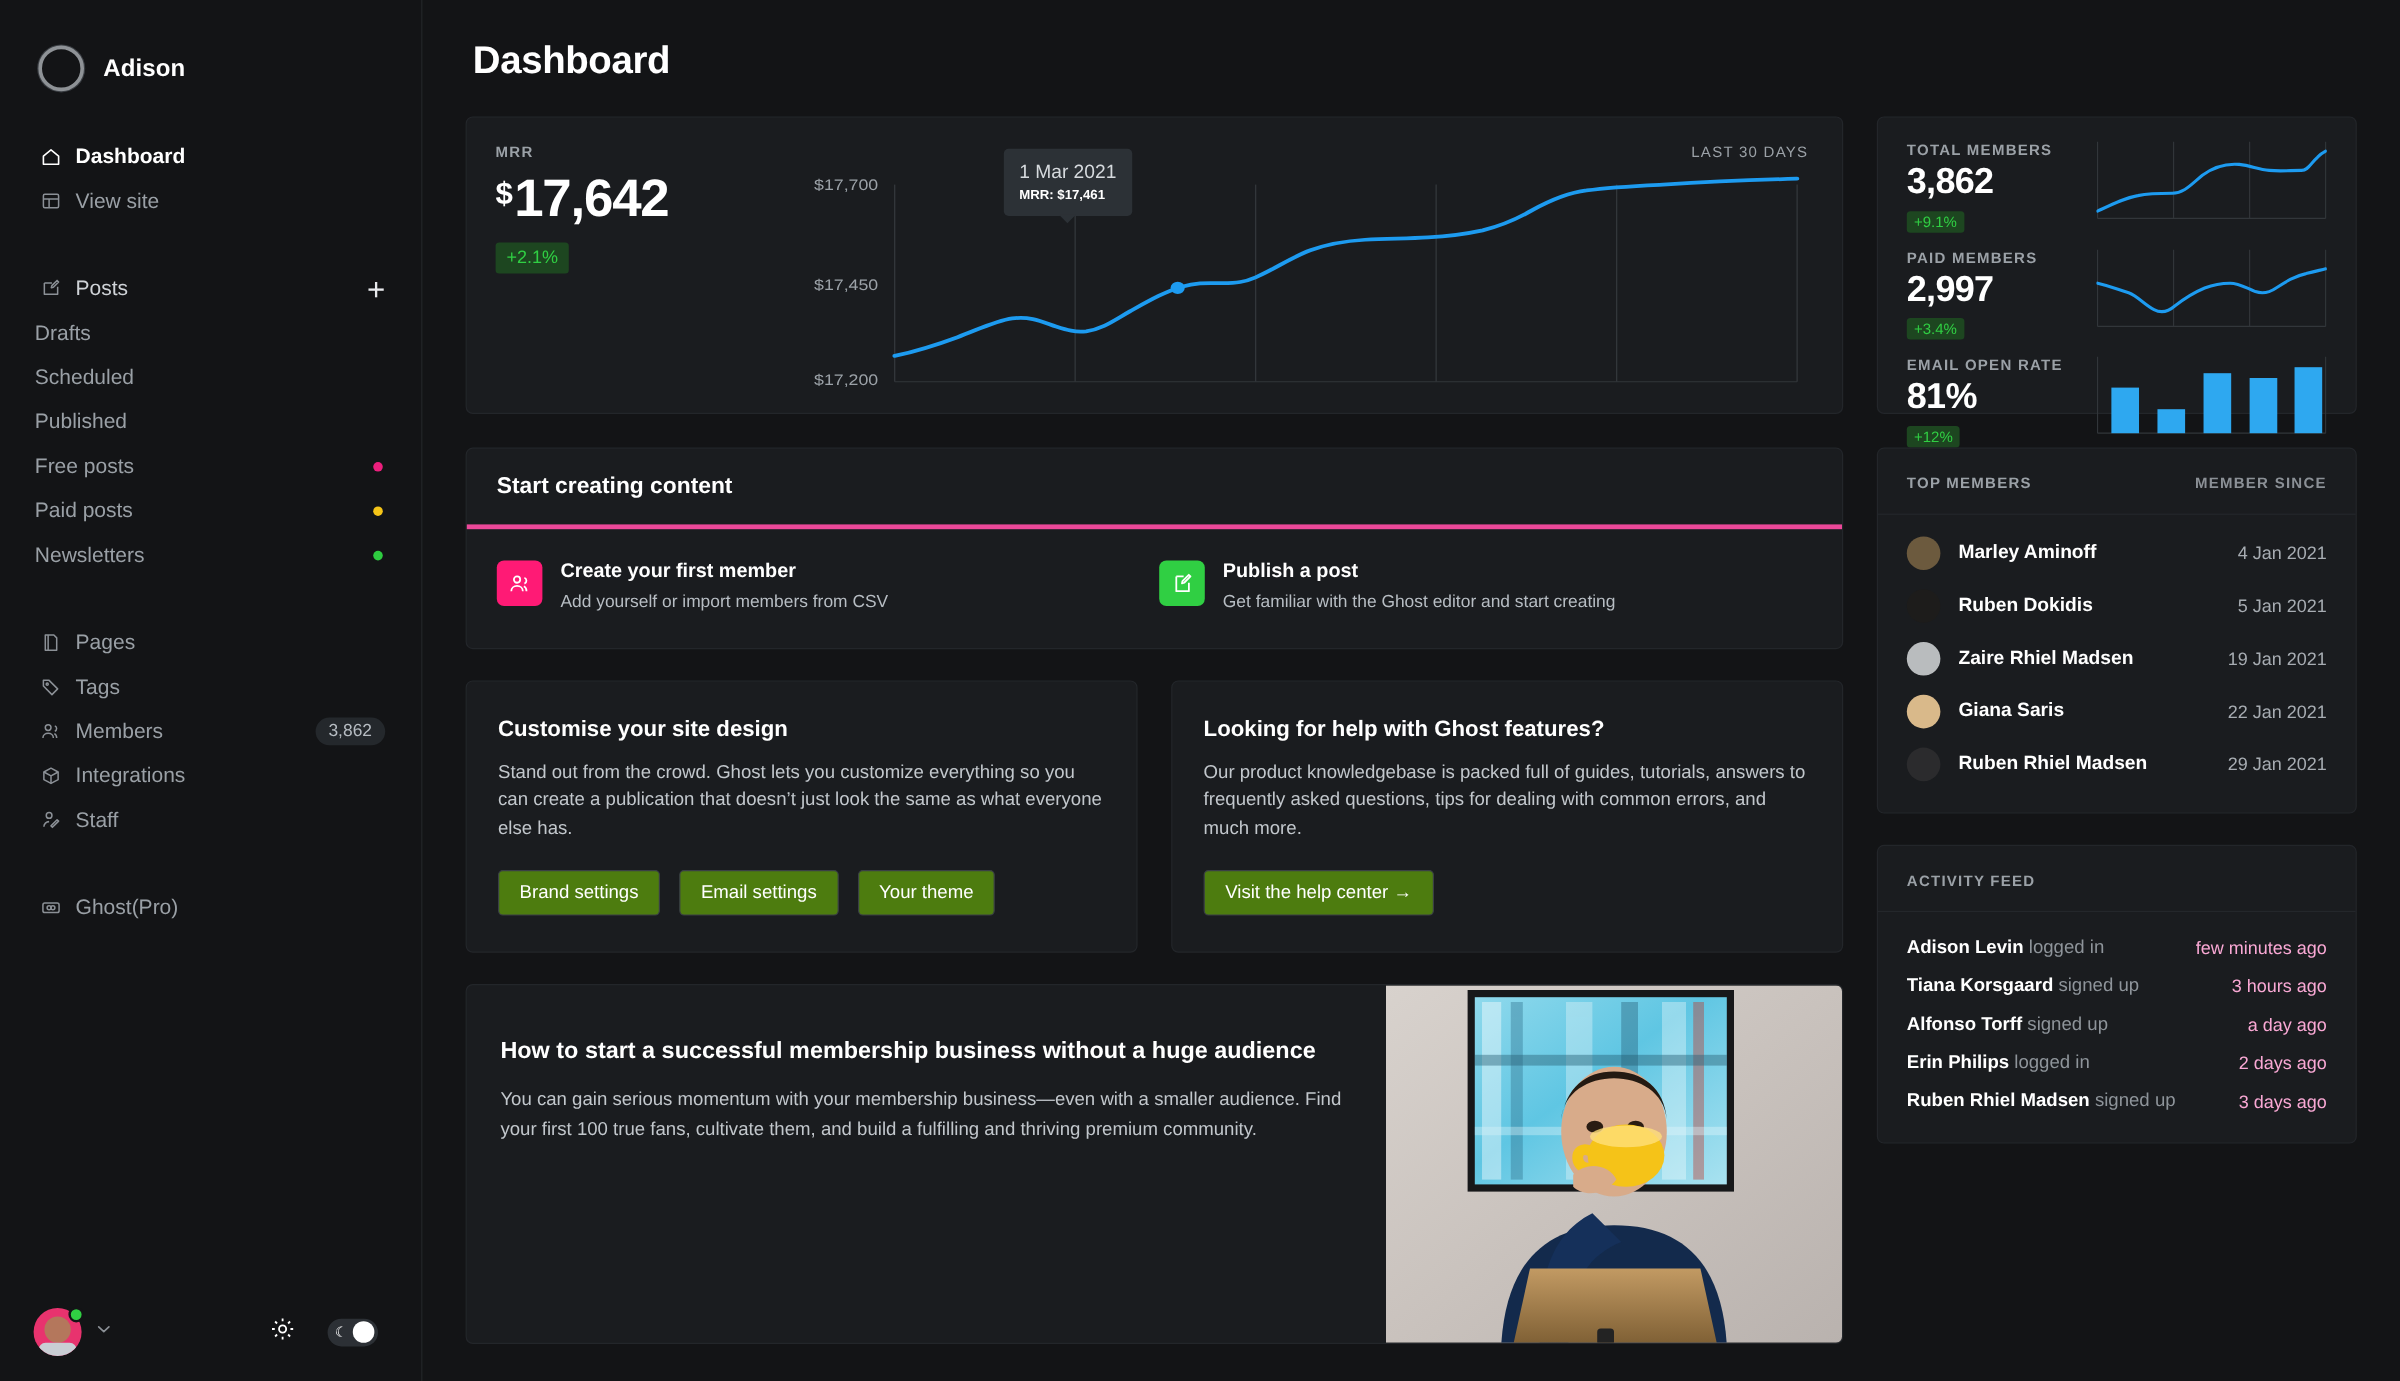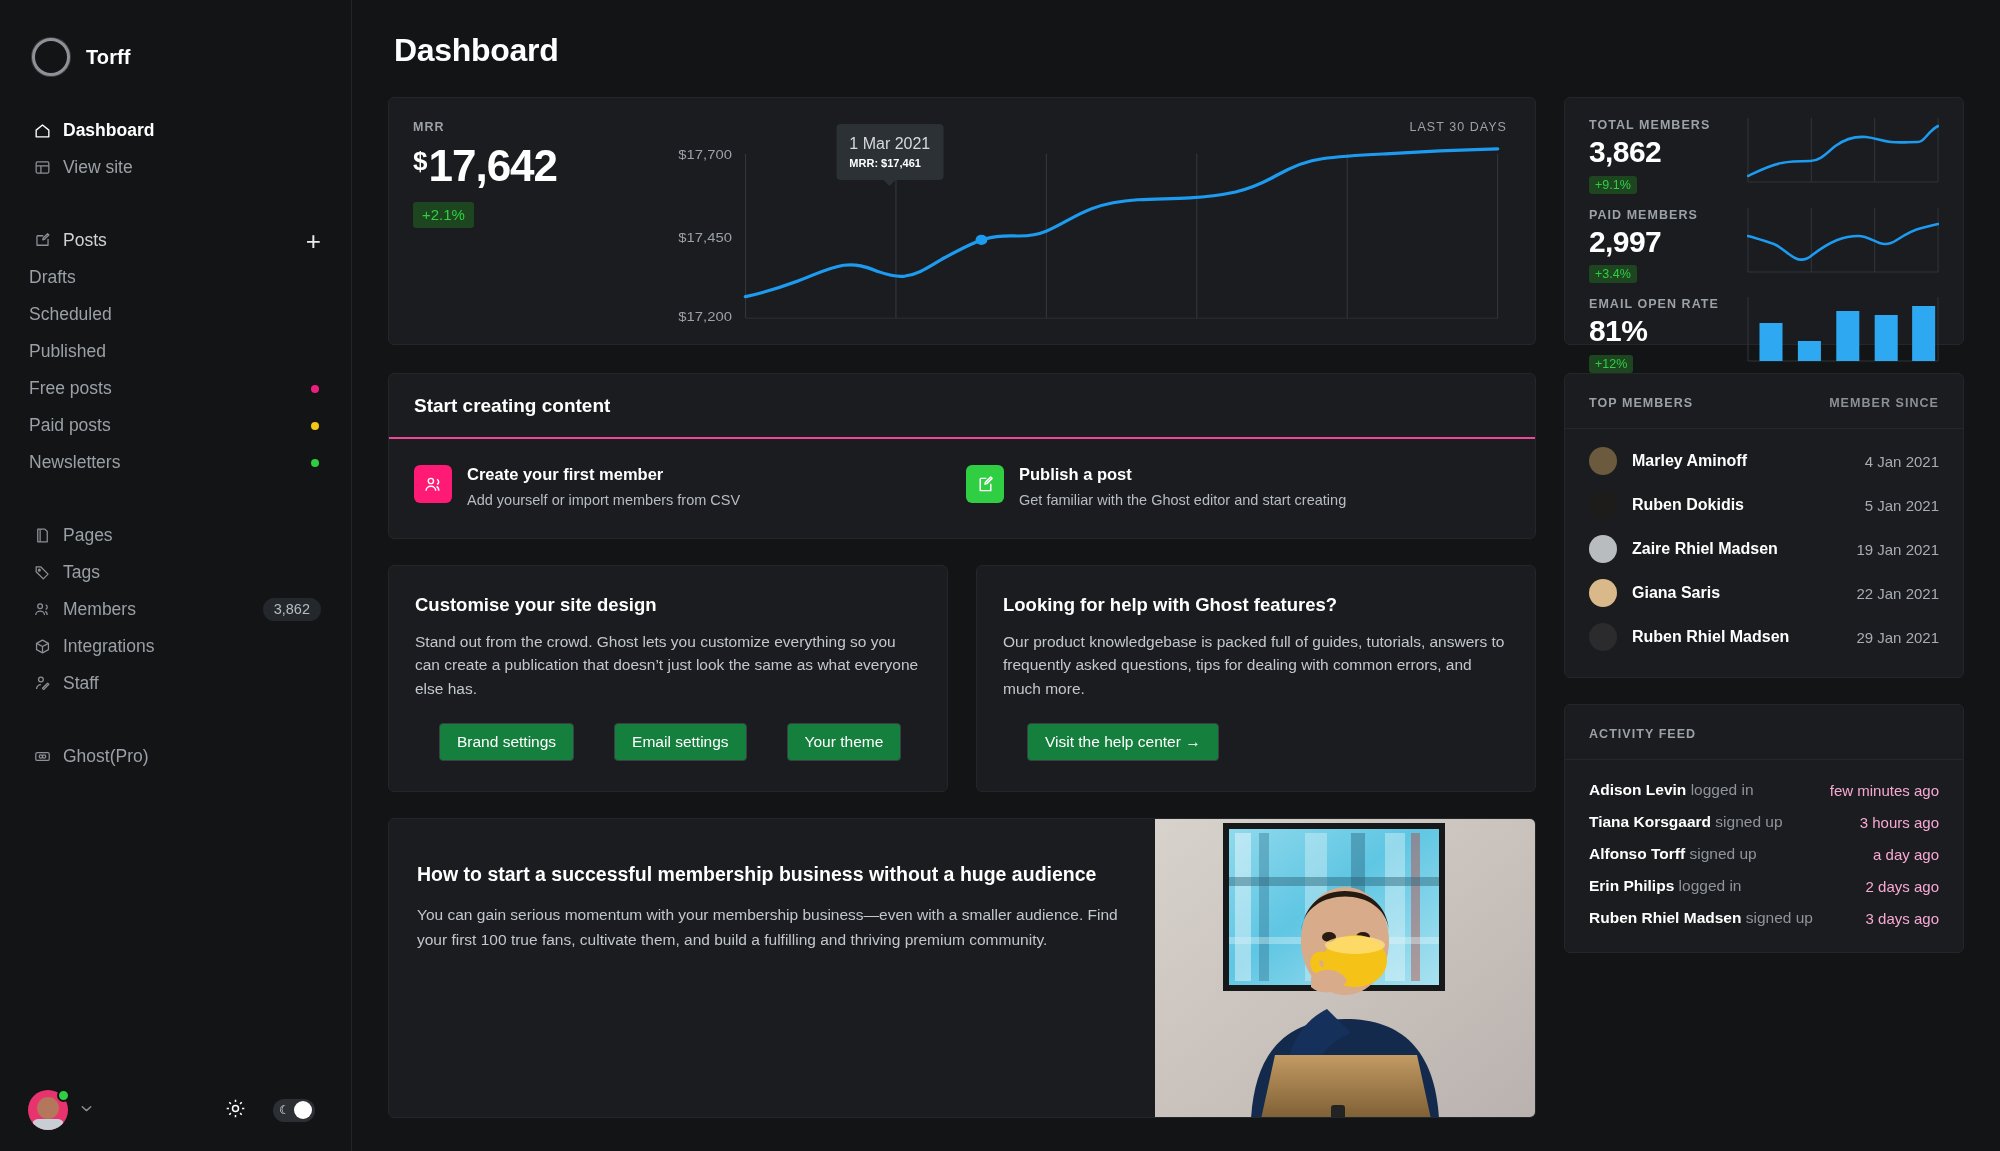--- a/index.html
+++ b/index.html
@@ -113,39 +113,39 @@
   .metric-info { width: 158px; flex: 0 0 158px; }
   .metric-num { color: #fff; font-size: 30px; font-weight: 700; letter-spacing: -.6px; line-height: 1.15; margin-top: 3px; }
   .metric-badge { display: inline-block; margin-top: 6px; background: #1d4620; color: #30cf43; font-size: 12.5px; padding: 2px 6px; border-radius: 3px; }
   .spark { flex: 1; height: 66px; }
 
   .content-cols { display: flex; gap: 28px; margin-top: 28px; }
   .col-left { flex: 1; min-width: 0; }
   .col-right { width: 400px; flex: 0 0 400px; }
 
   .create-card { padding: 0; }
-  .create-head { padding: 21px 25px 20px 25px; border-bottom: 2px solid #ec4899; }
+  .create-head { padding: 21px 25px 20px 25px; border-bottom: 4px solid #ec4899; }
   .create-head h2 { color: #fff; font-size: 19px; font-weight: 700; }
   .create-body { display: flex; padding: 26px 25px 28px 25px; gap: 8px; }
   .create-item { display: flex; gap: 15px; flex: 1; align-items: flex-start; cursor: pointer; }
   .ci-icon { width: 38px; height: 38px; border-radius: 6px; flex: 0 0 38px; display:flex; align-items:center; justify-content:center; }
   .ci-icon.pink { background: #ff1a75; }
   .ci-icon.green { background: #30cf43; }
   .ci-title { color: #fff; font-size: 16.5px; font-weight: 700; line-height: 1.2; }
   .ci-sub { color: #b7bdc3; font-size: 14.5px; margin-top: 6px; line-height: 1.3; }
 
   .two-cards { display: flex; gap: 28px; margin-top: 26px; align-items: center; }
   .info-card { flex: 1; padding: 28px 26px 30px 26px; min-width: 0; }
   .info-card h3 { color: #fff; font-size: 18.5px; font-weight: 700; margin-bottom: 14px; }
   .info-card p { color: #c2c7cc; font-size: 15.5px; line-height: 1.53; }
   .btn-row { display: flex; gap: 16px; margin-top: 22px; flex-wrap: wrap; }
   .btn {
-    background: #15803d; color: #fff; border: 1px solid #3a3f45;
+    background: #4d7c0f; color: #fff; border: 1px solid #3a3f45;
     font-size: 15.5px; padding: 9px 17px; border-radius: 4px;
-    cursor: pointer; font-family: inherit; white-space: nowrap; margin-left: 24px;
+    cursor: pointer; font-family: inherit; white-space: nowrap;
   }
 
   .article-card { display: flex; margin-top: 26px; overflow: hidden; height: 300px; }
   .article-text { flex: 1; padding: 42px 34px 0 28px; min-width: 0; }
   .article-text h3 { color: #fff; font-size: 19.5px; font-weight: 700; line-height: 1.37; }
   .article-text p { color: #c2c7cc; font-size: 15.5px; line-height: 1.58; margin-top: 16px; }
   .article-img { width: 380px; flex: 0 0 380px; position: relative; overflow: hidden; background:#141617; }
 
   .panel { padding: 0; }
   .panel-head {
@@ -170,21 +170,21 @@
 </style>
 </head>
 <body>
 
 <div class="app">
 
   <aside class="sidebar">
 
     <div class="brand">
       <div class="brand-logo"></div>
-      <div class="brand-name">Torff</div>
+      <div class="brand-name">Adison</div>
     </div>
 
     <nav class="nav">
 
       <div class="nav-item active">
         <span class="ico">
           <svg width="19" height="19" viewBox="0 0 24 24" fill="none" stroke="#ffffff" stroke-width="1.7" stroke-linejoin="round">
               <path d="M4 11.5 12 5l8 6.5V20H4z"></path>
             </svg>
         </span>

